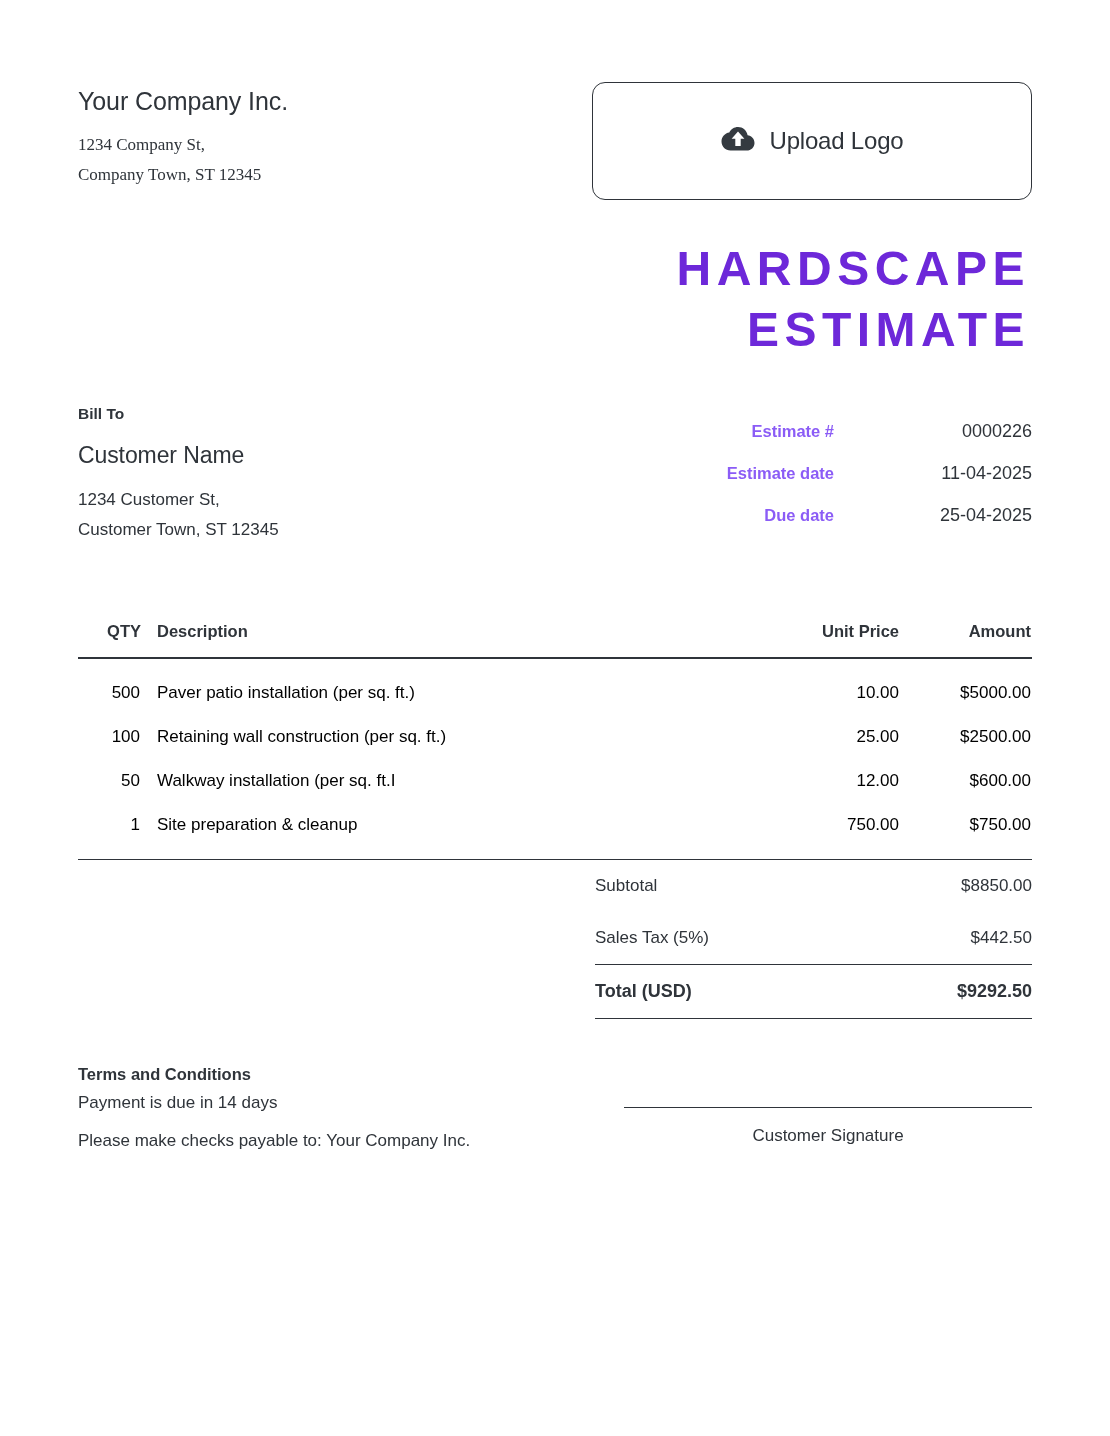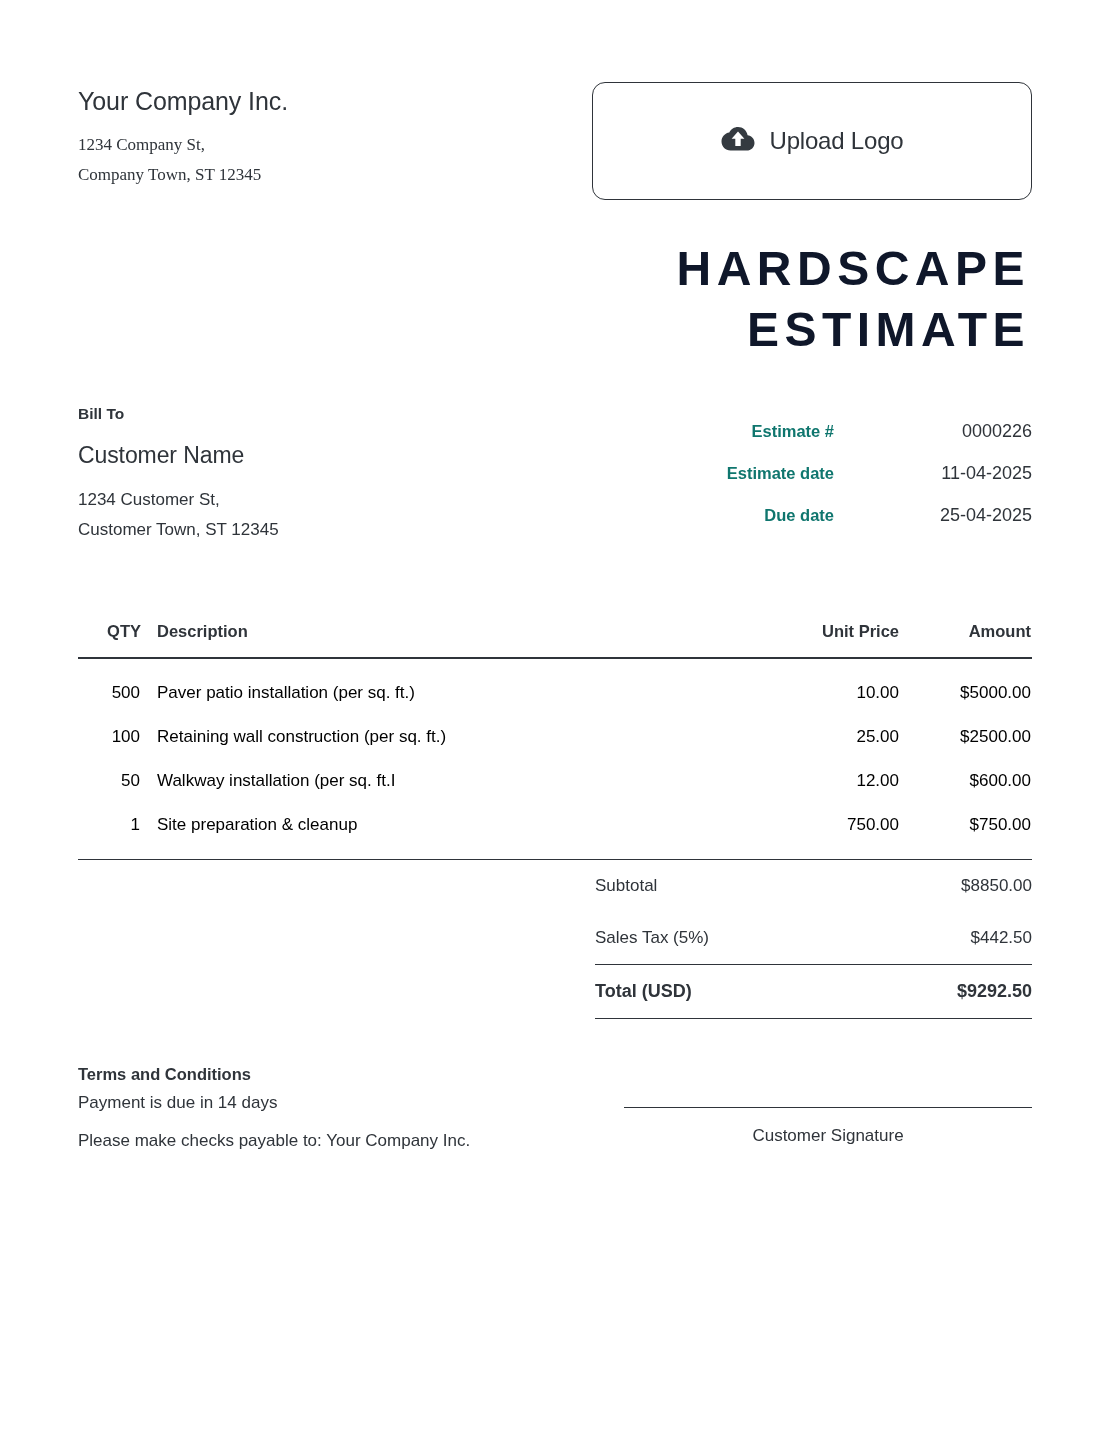--- a/index.html
+++ b/index.html
@@ -69,21 +69,21 @@
   }
   .cloud-icon { display: block; }
 
   
   .doc-title {
     text-align: right;
     font-size: 48px;
     font-weight: 700;
     letter-spacing: 5.5px;
     line-height: 1.28;
-    color: #0f172a;
+    color: #6d28d9;
     margin-top: 38px;
     padding-right: 2px;
   }
 
   
   .mid-section {
     display: flex;
     justify-content: space-between;
     align-items: flex-start;
     margin-top: 44px;
@@ -114,21 +114,21 @@
     width: 440px;
   }
   .meta-table td {
     padding: 0 0 21px 0;
     vertical-align: baseline;
   }
   .meta-key {
     text-align: right;
     font-size: 16.5px;
     font-weight: 700;
-    color: #0f766e;
+    color: #8b5cf6;
     padding-right: 8px !important;
   }
   .meta-val {
     text-align: right;
     font-size: 18px;
     font-weight: 400;
     color: #2f343a;
     width: 190px;
   }
 

